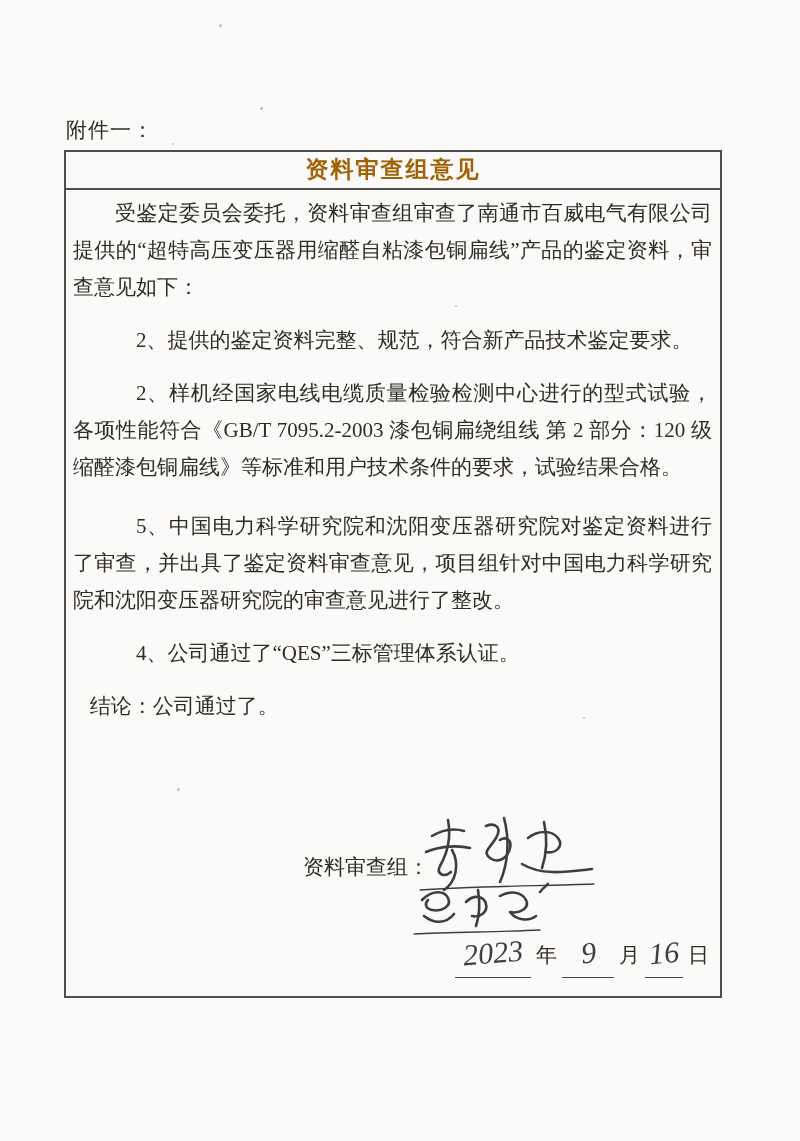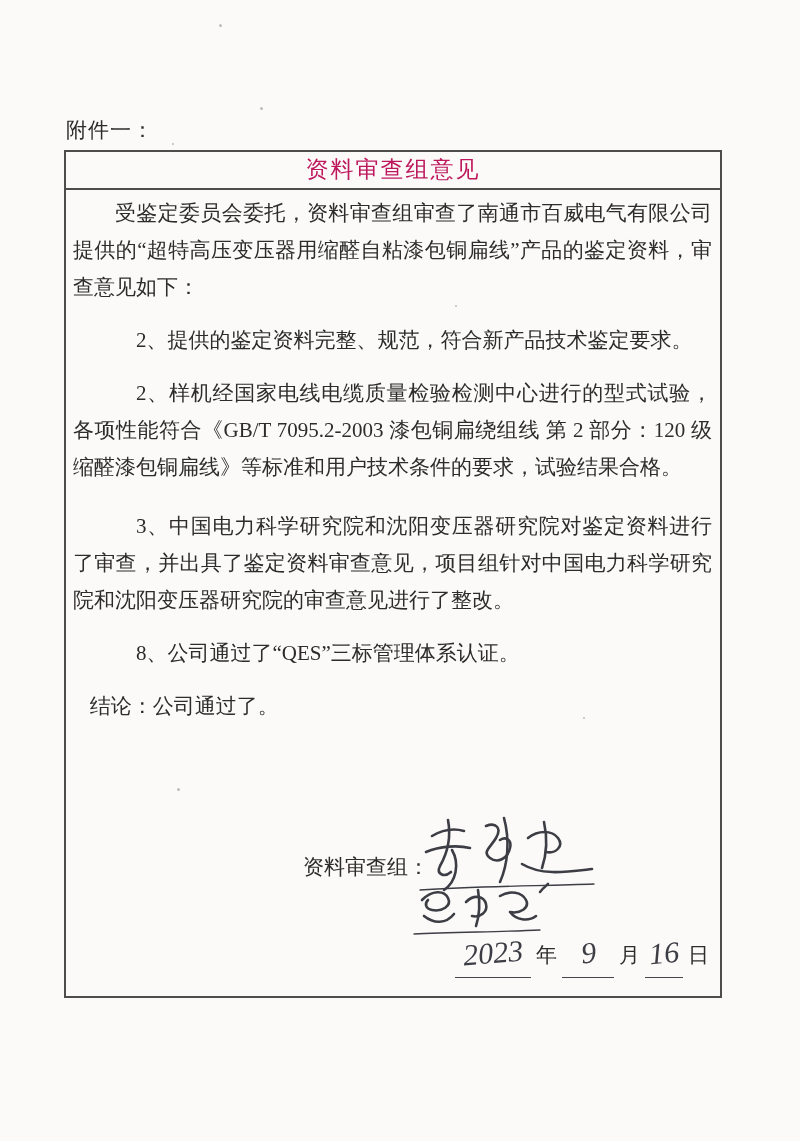--- a/index.html
+++ b/index.html
@@ -29,24 +29,24 @@
     left: 64px; top: 150px;
     width: 658px; height: 848px;
     border: 2px solid #4e4d4b;
     box-sizing: border-box;
   }
   .doc-title {
     height: 36px;
     line-height: 36px;
     text-align: center;
     font-size: 23px;
-    font-weight: normal;
+    font-weight: bold;
     letter-spacing: 2px;
     border-bottom: 2px solid #4e4d4b;
-    color: #be185d;
+    color: #a16207;
   }
   .doc-body {
     padding: 0 8px 0 7px;
     font-size: 21px;
     line-height: 37px;
     text-align: justify;
   }
   .para { margin: 16px 0 0 0; }
   .p-intro { margin-top: 5px; text-indent: 2em; }
   .p-item { text-indent: 3em; }
@@ -111,22 +111,22 @@
   <div class="attachment">附件一：</div>
 
   <div class="doc-box">
 
     <div class="doc-title">资料审查组意见</div>
 
     <div class="doc-body">
       <p class="para p-intro">受鉴定委员会委托，资料审查组审查了南通市百威电气有限公司提供的“超特高压变压器用缩醛自粘漆包铜扁线”产品的鉴定资料，审查意见如下：</p>
       <p class="para p-item">2、提供的鉴定资料完整、规范，符合新产品技术鉴定要求。</p>
       <p class="para p-item">2、样机经国家电线电缆质量检验检测中心进行的型式试验，各项性能符合《GB/T 7095.2-2003 漆包铜扁绕组线 第 2 部分：120 级缩醛漆包铜扁线》等标准和用户技术条件的要求，试验结果合格。</p>
-      <p class="para p-item p-item-3">3、中国电力科学研究院和沈阳变压器研究院对鉴定资料进行了审查，并出具了鉴定资料审查意见，项目组针对中国电力科学研究院和沈阳变压器研究院的审查意见进行了整改。</p>
-      <p class="para p-item">8、公司通过了“QES”三标管理体系认证。</p>
+      <p class="para p-item p-item-3">5、中国电力科学研究院和沈阳变压器研究院对鉴定资料进行了审查，并出具了鉴定资料审查意见，项目组针对中国电力科学研究院和沈阳变压器研究院的审查意见进行了整改。</p>
+      <p class="para p-item">4、公司通过了“QES”三标管理体系认证。</p>
       <p class="para p-conclusion">结论：公司通过了。</p>
     </div>
 
     <div class="sign-label">资料审查组：</div>
 
     <svg class="sig sig1" viewBox="0 0 180 95" aria-hidden="true">
       <path d="M14,24 C24,18 36,16 46,19"></path>
       <path d="M30,8 C33,24 30,40 22,54 C18,62 26,66 33,60"></path>
       <path d="M8,40 C22,34 40,33 52,36"></path>
       <path d="M34,38 C42,52 38,70 26,78"></path>

